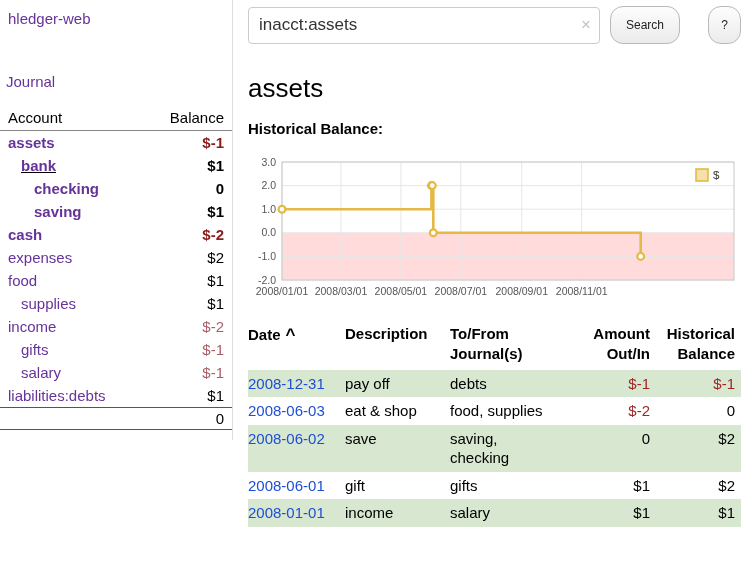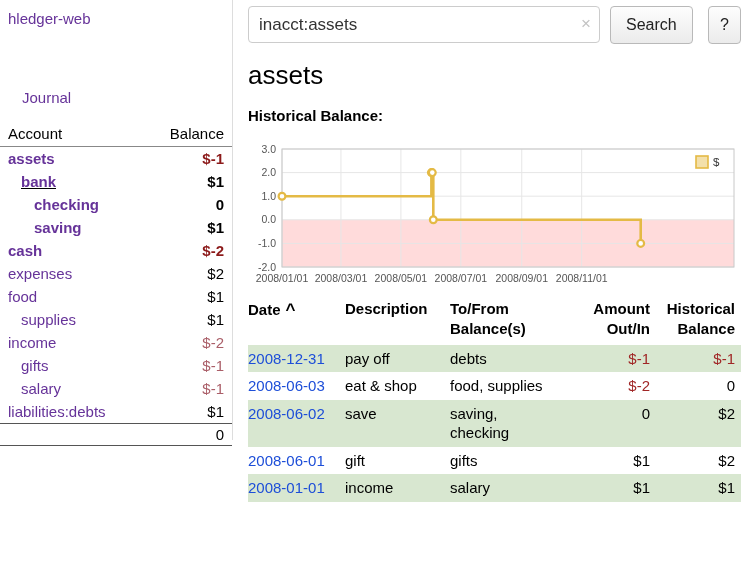--- a/index.html
+++ b/index.html
@@ -7,53 +7,53 @@
   body {
     width:742px; height:582px; overflow:hidden;
     font-family:"Liberation Sans", sans-serif; color:#000;
   }
   .app { display:flex; width:742px; height:440px; }
 
   
   .sidebar { flex:0 0 233px; width:233px; border-right:1px solid #ddd; padding-top:8px; }
   .sidebar a { text-decoration:none; color:#663399; }
   .brand { font-size:15px; padding:2px 8px; }
-  .journal-link { margin-top:60px; padding-left:22px; font-size:15px; }
+  .journal-link { margin-top:44px; padding-left:6px; font-size:15px; }
   table.accounts { width:100%; border-collapse:collapse; margin-top:16px; font-size:15px; }
   table.accounts th { font-weight:400; text-align:left; padding:3px 8px 4px 8px; border-bottom:1px solid #888; }
   table.accounts th.bal-h { text-align:right; }
   table.accounts td { padding:3px 8px; }
   table.accounts td.bal { text-align:right; white-space:nowrap; }
   .bold, .bold a { font-weight:700; }
   td.bal.neg { color:#aa5e68; }
   td.bal.neg.bold { color:#8c1a1a; }
   tr.total td { border-top:1px solid #555; border-bottom:1px solid #555; padding:2px 8px; }
   tr.total td.bal { font-weight:400; }
 
   
   .main { flex:1; padding:6px 4px 0 15px; }
   h1.page-title { font-size:30px; font-weight:400; margin:2px 0 22px 0; letter-spacing:.2px; }
-  .searchbar { display:flex; align-items:flex-start; gap:10px; margin-bottom:16px; width:493px; }
+  .searchbar { display:flex; align-items:center; gap:10px; margin-bottom:29px; width:493px; }
   .search-wrap { position:relative; flex:0 0 352px; }
   input.search {
     width:352px; height:37px; border:1px solid #ccc; border-radius:4px;
     padding:6px 28px 6px 10px; font-size:17px; font-family:inherit; color:#333; outline:none;
   }
   .clear-x { position:absolute; right:9px; top:8px; color:#c3c3c3; font-size:17px; cursor:pointer; }
   button.btn {
-    height:38px; padding:0 15px; font-size:16px; font-family:inherit; color:#222;
-    background:linear-gradient(#fdfdfd,#ebebeb); border:1px solid #b9b9b9; border-radius:4px; cursor:pointer;
+    height:38px; padding:0 15px; font-size:12px; font-family:inherit; color:#222;
+    background:linear-gradient(#fdfdfd,#ebebeb); border:1px solid #b9b9b9; border-radius:13px; cursor:pointer;
   }
   button.help { margin-left:auto; width:33px; padding:0; }
   h2.acct-heading { font-size:26px; font-weight:400; margin:0 0 16px 0; }
   .chart-title { font-size:15px; font-weight:700; margin-bottom:19px; }
   .chart-box { width:493px; }
 
   
-  table.register { width:493px; border-collapse:collapse; font-size:15px; margin-top:4px; table-layout:fixed; }
+  table.register { width:493px; border-collapse:collapse; font-size:15px; margin-top:16px; table-layout:fixed; }
   table.register th { font-weight:700; text-align:left; vertical-align:top; padding:2px 0 5px 0; line-height:1.35; }
   table.register th.num, table.register td.num { text-align:right; padding-right:6px; }
   table.register td { padding:4px 6px 4px 0; vertical-align:top; line-height:1.3; }
   table.register tbody tr:nth-child(odd) { background:#d8e7d0; }
   td.accounts-cell { white-space:pre-line; }
   a.datelink { color:#1d4ed8; text-decoration:none; }
   td.neg-amt { color:#a02626; }
   .sort-caret { font-weight:700; font-size:17px; margin-left:5px; }
 </style>
 </head>
@@ -204,21 +204,21 @@
       <thead>
         <tr>
           <th>
             <span>Date</span><span class="sort-caret">^</span>
           </th>
           <th>
             <div>Description</div>
           </th>
           <th>
             <div>To/From</div>
-              <div>Balance(s)</div>
+              <div>Journal(s)</div>
           </th>
           <th class="num">
             <div>Amount</div>
               <div>Out/In</div>
           </th>
           <th class="num">
             <div>Historical</div>
               <div>Balance</div>
           </th>
         </tr>

